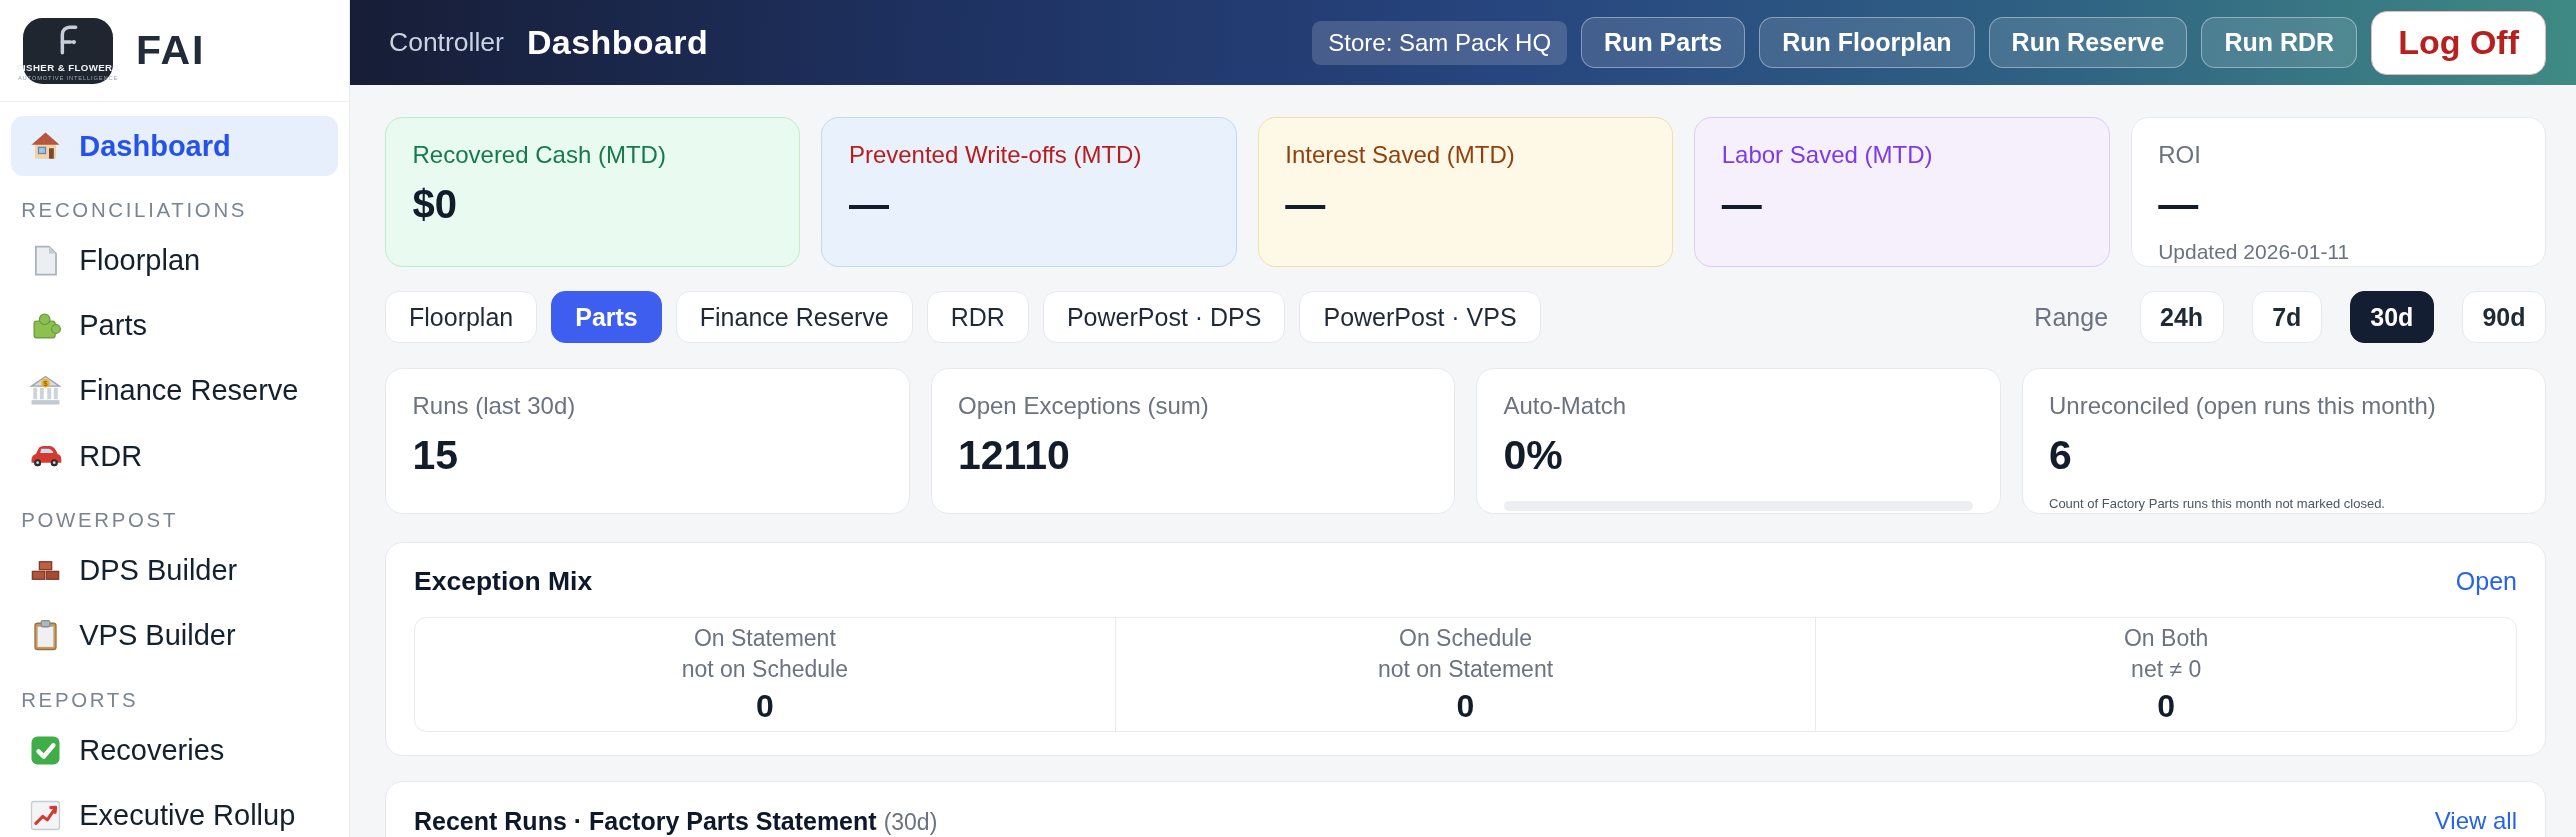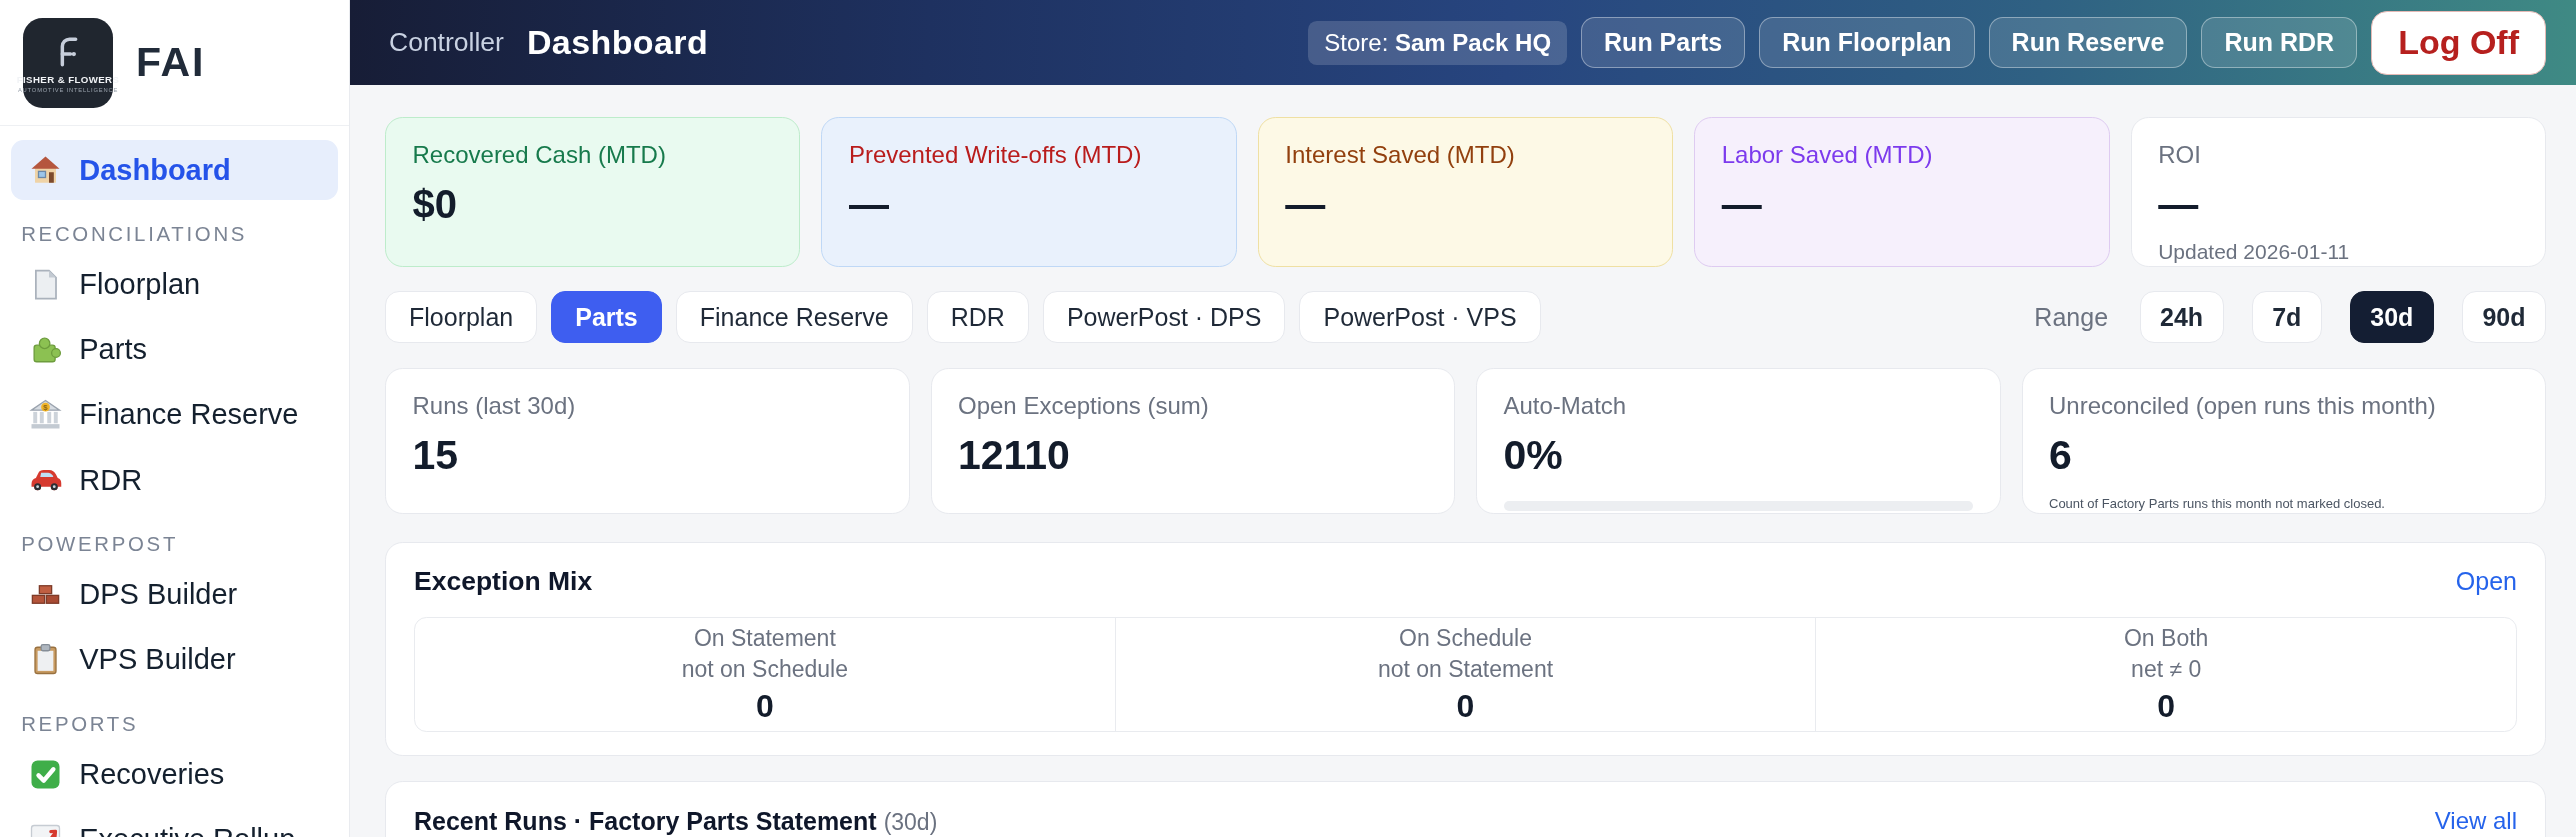--- a/index.html
+++ b/index.html
@@ -8,21 +8,21 @@
     width:2576px; height:837px; overflow:hidden;
     display:flex;
     background:#f5f6f8;
     font-family:"Liberation Sans","DejaVu Sans",sans-serif;
     color:#0f172a;
   }
   
   .sidebar { width:350px; min-width:350px; background:#ffffff; border-right:1.8px solid #e9ebef; height:837px; }
   .brand-row { display:flex; align-items:center; gap:23px; padding:17.7px 23px; border-bottom:1.8px solid #eef0f3; }
   .logo-square {
-    width:90px; height:90px; border-radius:19.5px; background:#20262f;
+    width:90px; height:66px; border-radius:19.5px; background:#20262f;
     display:flex; flex-direction:column; align-items:center; justify-content:center;
   }
   .logo-square svg { width:41px; height:41px; margin-bottom:0.9px; }
   .logo-line1 { color:#f1f3f6; font-size:9.7px; font-weight:bold; letter-spacing:0.4px; white-space:nowrap; }
   .logo-line2 { color:#9aa3ad; font-size:5.8px; letter-spacing:0.8px; margin-top:1.8px; white-space:nowrap; }
   .brand-name { font-size:41px; font-weight:bold; letter-spacing:1.8px; color:#212b39; }
   .nav { padding:14px 10.6px; }
   .nav-item {
     display:flex; align-items:center; gap:16px;
     padding:12.4px 17.7px; margin-bottom:5.3px;
@@ -42,21 +42,21 @@
     background:linear-gradient(92deg,#171d36 0%,#1e3160 26%,#27457f 52%,#2f6183 76%,#3f8a84 100%);
     display:flex; align-items:center; padding:0 30px 0 39px;
   }
   .tb-app { font-size:26.5px; color:#c9d2e2; margin-right:23px; }
   .tb-title { font-size:34px; font-weight:bold; color:#ffffff; letter-spacing:0.4px; }
   .tb-right { margin-left:auto; display:flex; align-items:center; gap:14px; }
   .store-badge {
     background:rgba(255,255,255,.16); border-radius:8.8px;
     padding:8px 16px; color:#fff; font-size:24px; cursor:pointer; white-space:nowrap;
   }
-  .store-badge b { font-weight:bold;margin-top:46px; }
+  .store-badge b { font-weight:normal;margin-top:46px; }
   .run-btn {
     background:rgba(255,255,255,.12); border:1.8px solid rgba(255,255,255,.38);
     border-radius:14px; color:#fff; font-size:25px; font-weight:bold;
     padding:9.7px 22px; cursor:pointer; white-space:nowrap; font-family:inherit;
   }
   .logoff-btn {
     background:#ffffff; border:1.8px solid #e5b9b5; border-radius:16px;
     color:#b6201e; font-size:34px; font-weight:bold;
     padding:11.5px 26px; cursor:pointer; font-family:inherit;
   }

